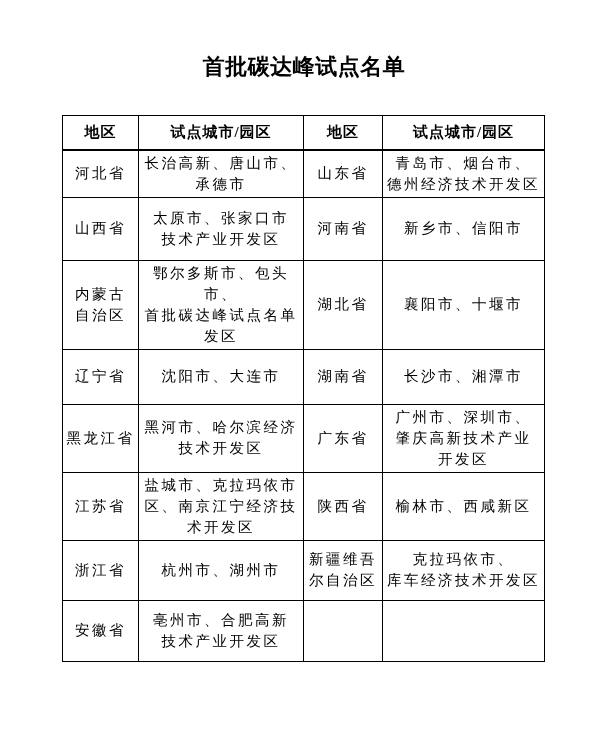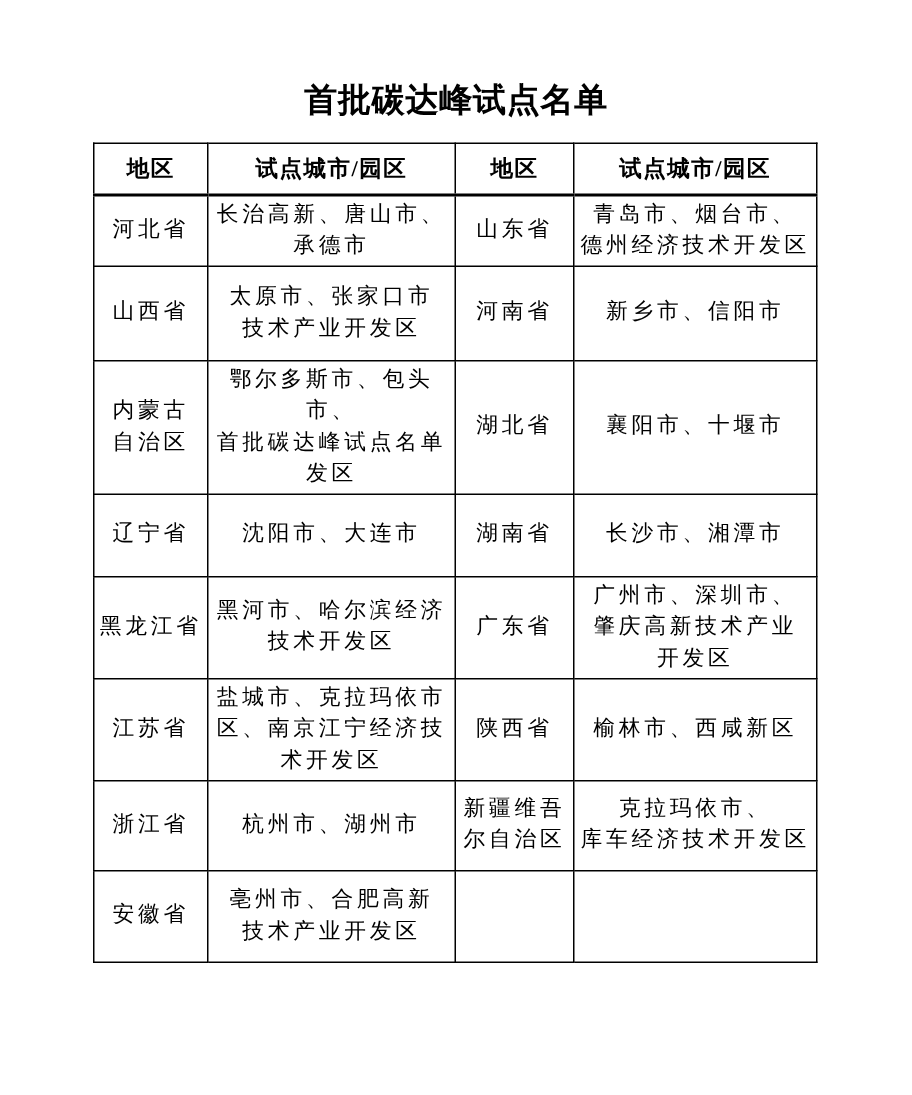--- a/index.html
+++ b/index.html
@@ -20,21 +20,21 @@
     text-align: center;
     font-size: 22px;
     font-weight: bold;
     line-height: 24px;
     letter-spacing: 0.5px;
   }
   table.pilot-table {
     border-collapse: collapse;
     table-layout: fixed;
     width: 482px;
-    margin: 16px 0 0 62px;
+    margin: 36px 0 0 62px;
   }
   .pilot-table col.c-region-l { width: 76px; }
   .pilot-table col.c-cities-l { width: 165px; }
   .pilot-table col.c-region-r { width: 79px; }
   .pilot-table col.c-cities-r { width: 162px; }
   .pilot-table th,
   .pilot-table td {
     border: 1px solid #000000;
     text-align: center;
     vertical-align: middle;

